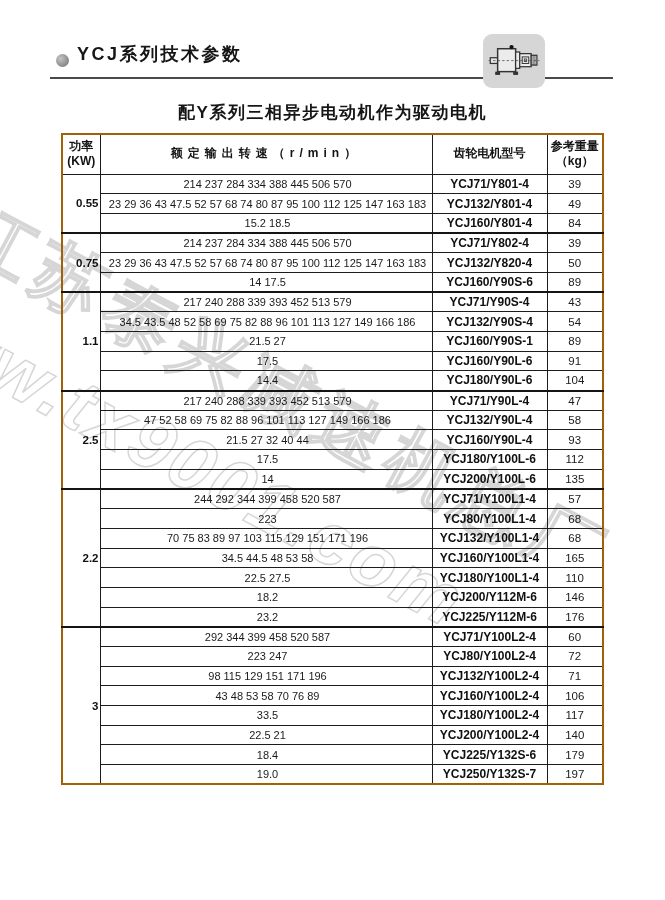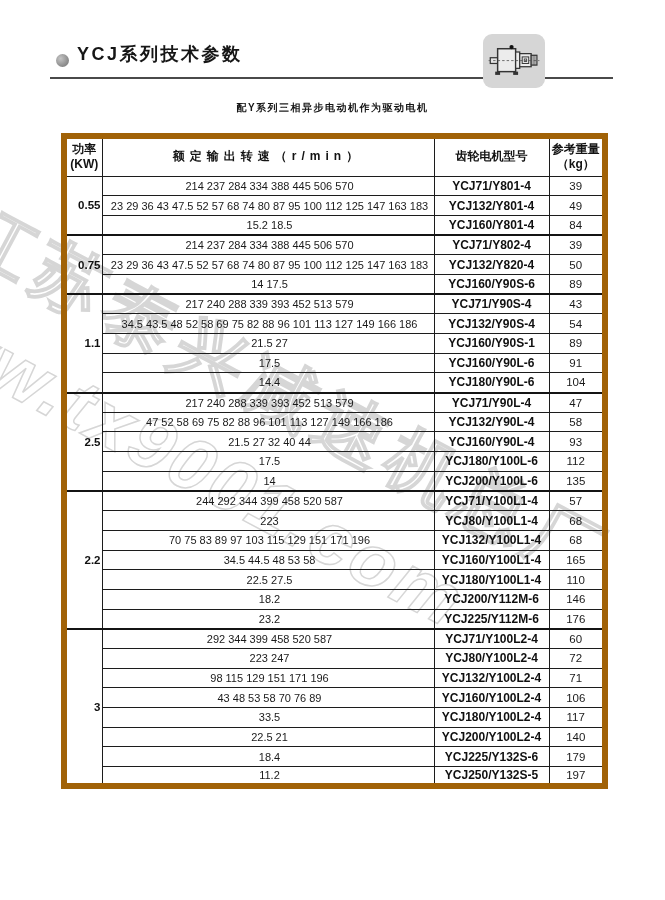--- a/index.html
+++ b/index.html
@@ -11,34 +11,34 @@
   .bullet{position:absolute;left:6px;top:10px;width:13px;height:13px;border-radius:50%;
           background:radial-gradient(circle at 35% 35%, #c4c4c4, #6e6e6e);}
   .page-title{position:absolute;left:27px;top:-2px;margin:0;font-size:18px;font-weight:bold;
               letter-spacing:2.5px;color:#161616;white-space:nowrap;}
   .header-rule{position:absolute;left:0;top:33px;width:563px;height:2px;background:#4a4a4a;}
   .motor-icon-box{position:absolute;left:433px;top:-10px;width:62px;height:54px;background:#d6d6d6;
                   border-radius:9px;display:flex;align-items:center;justify-content:center;}
 
   
   .subtitle{position:absolute;left:0;right:0;top:101px;margin:0;text-align:center;
-            font-size:10px;font-weight:bold;letter-spacing:1.5px;color:#161616;}
+            font-size:17px;font-weight:bold;letter-spacing:1.5px;color:#161616;}
 
   
   .watermark{position:absolute;left:-35px;top:165px;transform:rotate(28deg);transform-origin:0 0;
              z-index:1;pointer-events:none;}
   .watermark .wm-line{font-weight:bold;color:transparent;white-space:nowrap;line-height:1.45;
              -webkit-text-stroke:1.5px #d6d6d6;}
   .watermark .wm-line1{font-size:72px;letter-spacing:8px;margin-left:30px;}
   .watermark .wm-line2{font-size:74px;letter-spacing:4px;margin-left:-5px;font-style:italic;}
 
   
   .spec-table{position:absolute;left:61px;top:133px;width:541px;z-index:2;
               border-collapse:collapse;table-layout:fixed;background:transparent;
-              border:6px solid #a16207;}
+              border:2px solid #a16207;}
   .spec-table th,.spec-table td{border:1px solid #1c1c1c;overflow:hidden;}
   .spec-table thead tr{height:40px;}
   .spec-table tbody tr{height:19.7px;}
   .spec-table th{font-size:12px;font-weight:bold;white-space:pre-line;line-height:1.3;
                  padding:2px 1px;text-align:center;color:#131313;}
   th.h-speed{letter-spacing:5px;}
   td.speed{text-align:center;padding:0 3px 0 6px;font-size:11px;white-space:nowrap;color:#1a1a1a;}
   td.model{font-weight:bold;font-size:12px;text-align:center;white-space:nowrap;color:#101010;}
   td.weight{font-size:11.5px;text-align:center;color:#1a1a1a;}
   td.power{font-weight:bold;font-size:11.5px;text-align:right;color:#101010;}
@@ -247,20 +247,20 @@
           <td class="speed">22.5 21</td>
           <td class="model">YCJ200/Y100L2-4</td>
           <td class="weight">140</td>
         </tr>
         <tr>
           <td class="speed">18.4</td>
           <td class="model">YCJ225/Y132S-6</td>
           <td class="weight">179</td>
         </tr>
         <tr>
-          <td class="speed">11.2</td>
-          <td class="model">YCJ250/Y132S-5</td>
+          <td class="speed">19.0</td>
+          <td class="model">YCJ250/Y132S-7</td>
           <td class="weight">197</td>
         </tr>
       </tbody>
   </table>
 
 </div>
 
 </body></html>

